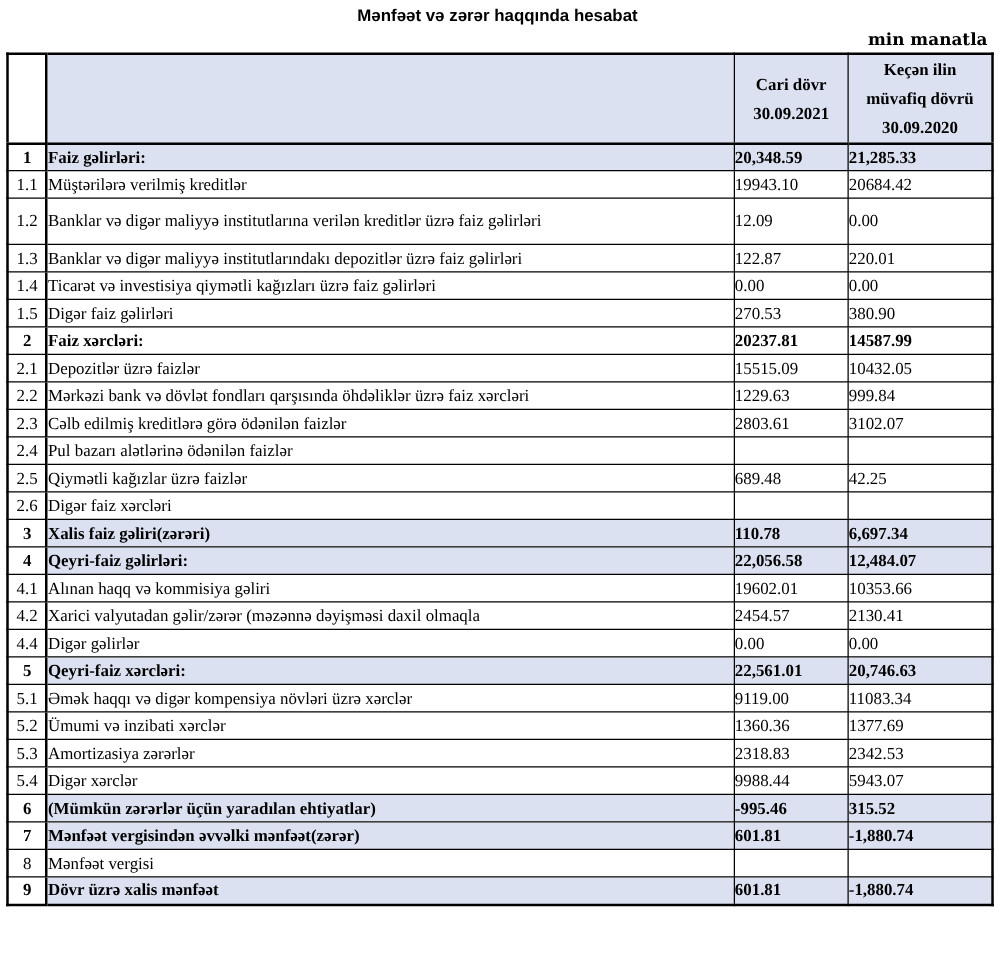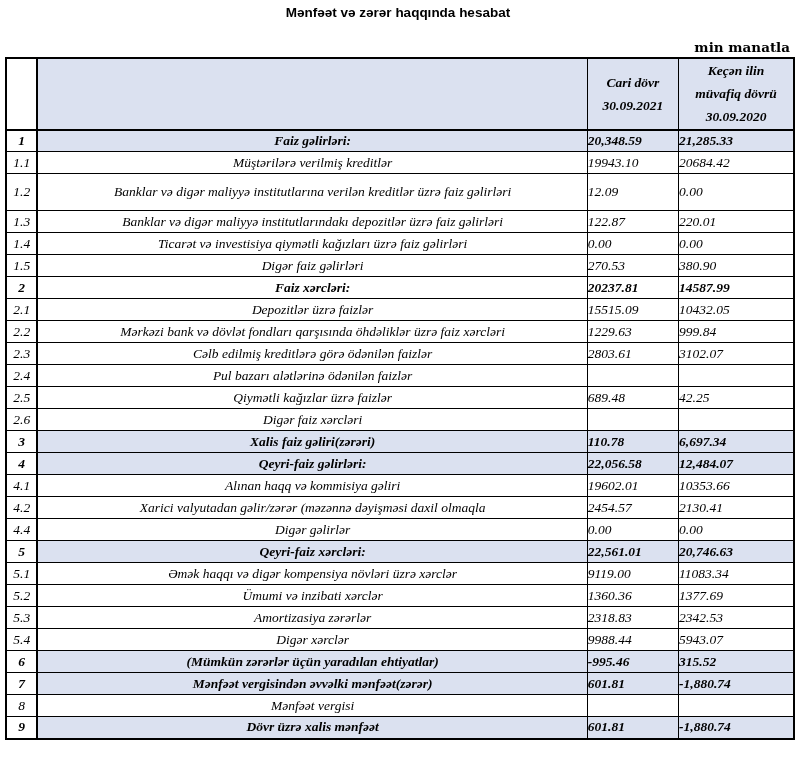--- a/index.html
+++ b/index.html
@@ -26,29 +26,27 @@
     height: 17px;
   }
   .unit-note {
     font-family: "DejaVu Serif", serif;
     font-weight: bold;
     font-size: 13.5px;
     text-align: right;
     padding-right: 6px;
     height: 20px;
     line-height: 20px;
-    margin-top: 15px;
   }
   table.report {
     border-collapse: collapse;
     table-layout: fixed;
     width: 790px;
     margin: 0 5px;
     border: 2px solid #000;
-    font-style: italic;
   }
   .report th, .report td {
     border: 1px solid #000;
     padding: 0;
     font-size: 13.5px;
     vertical-align: middle;
     overflow: hidden;
     white-space: nowrap;
   }
   .col-no    { width: 31px; }
@@ -58,21 +56,21 @@
 
   .report thead tr { height: 70px; }
   .report thead th { border-bottom: 2px solid #000; font-weight: bold; }
   .report th.c-no { background: #fff; }
 
   .c-no {
     text-align: center;
     background: #fff !important;
     border-right-width: 2px !important;
   }
-  .c-label { text-align: center; padding-left: 4px; }
+  .c-label { text-align: left; padding-left: 4px; }
   .c-val   { text-align: left; }
   .c-val.cur  { padding-right: 3px; }
   .c-val.prev { padding-right: 9px; }
 
   .head-val { text-align: center; line-height: 1.72; font-weight: bold; }
 
   .report tbody tr { height: 22px; }
   .report tbody tr.tall { height: 37px; }
   .report tbody tr.bold td { font-weight: bold; }
   .hl { background: #dbe1f0; }

